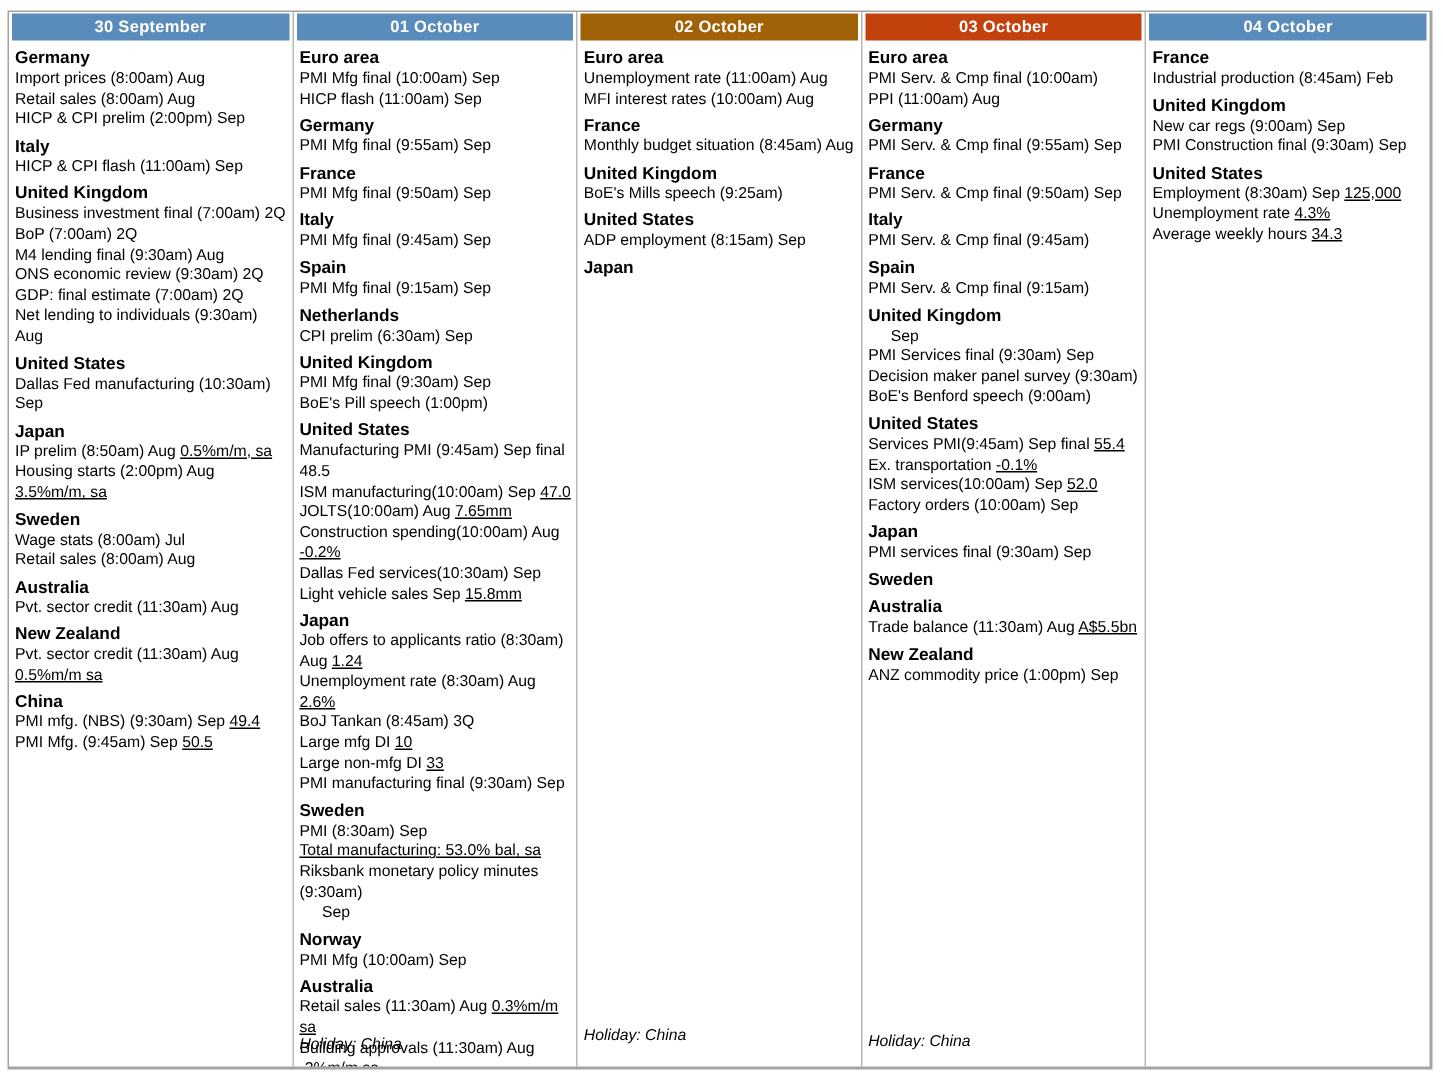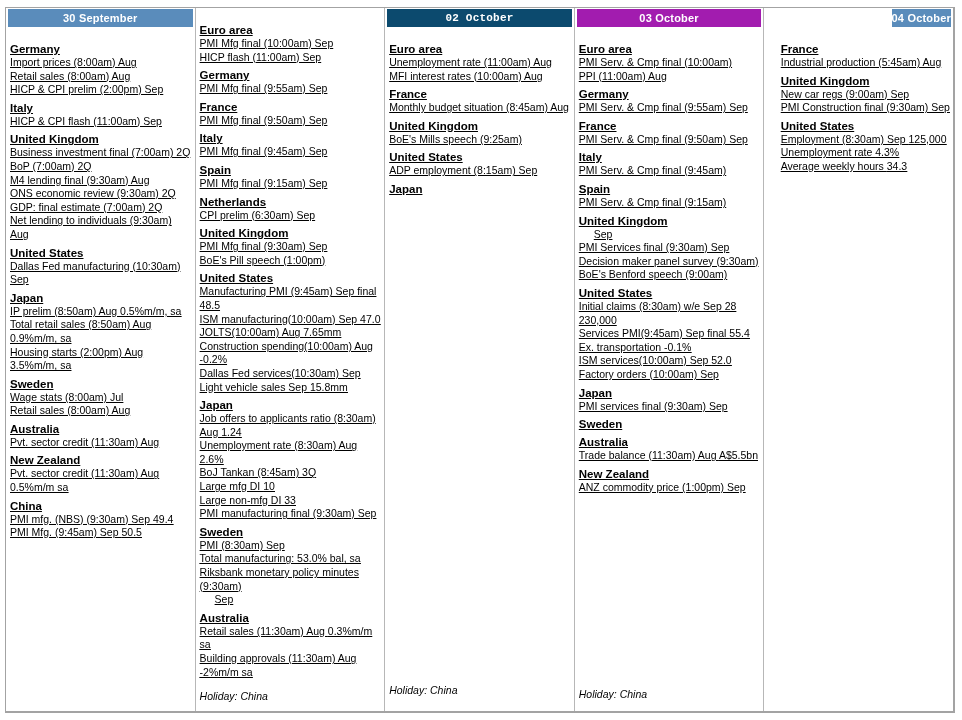--- a/index.html
+++ b/index.html
@@ -7,29 +7,29 @@
     width:962px;height:720px;position:relative;overflow:hidden;
     font-family:"Liberation Sans","DejaVu Sans",sans-serif;
     -webkit-font-smoothing:antialiased;color:#000;
   }
   .calendar{
     position:absolute;left:5px;top:7px;width:950px;height:706px;
     border:1px solid #a3a3a3;border-bottom-width:2px;border-right-width:2px;
     display:flex;box-sizing:border-box;background:#fff;
   }
   .col{flex:1 1 0;min-width:0;border-right:1px solid #b7b7b7;display:flex;flex-direction:column;box-sizing:border-box;}
-  .col:last-child{border-right:none;align-items:flex-end;}
+  .col:last-child{border-right:none;}
   .col-header{
     height:18px;line-height:18px;margin:1px 2px 0 2px;
     text-align:center;font-size:11px;font-weight:bold;
     letter-spacing:0.2px;flex:0 0 auto;
   }
   .col-body{
-    position:relative;flex:1 1 auto;padding:15px 3px 0 4px;
-    font-size:10.5px;line-height:13.6px;overflow:hidden;text-decoration:underline;
+    position:relative;flex:1 1 auto;padding:5px 3px 0 4px;
+    font-size:10.5px;line-height:13.6px;overflow:hidden;
   }
   .country-block{margin-top:4px;}
   .country-block:first-child{margin-top:0;}
   .country-name{font-weight:bold;font-size:11.5px;line-height:14px;}
   .event{white-space:normal;}
   .event .u{text-decoration:underline;}
   .event.indent{padding-left:15px;}
   .holiday{position:absolute;left:4px;font-style:italic;font-size:10.5px;}
   .col:nth-child(2) .holiday{bottom:7px;}
   .col:nth-child(3) .holiday{bottom:13px;}
@@ -61,21 +61,20 @@
           <div class="event"><span>GDP: final estimate (7:00am) 2Q</span></div>
           <div class="event"><span>Net lending to individuals (9:30am) Aug</span></div>
         </div>
         <div class="country-block">
           <div class="country-name">United States</div>
           <div class="event"><span>Dallas Fed manufacturing (10:30am) Sep</span></div>
         </div>
         <div class="country-block">
           <div class="country-name">Japan</div>
           <div class="event"><span>IP prelim (8:50am) Aug </span><span class="u">0.5%m/m, sa</span></div>
-          <div class="event"><span>Total retail sales (8:50am) Aug </span><span class="u">0.9%m/m, sa</span></div>
           <div class="event"><span>Housing starts (2:00pm) Aug </span><span class="u">3.5%m/m, sa</span></div>
         </div>
         <div class="country-block">
           <div class="country-name">Sweden</div>
           <div class="event"><span>Wage stats (8:00am) Jul</span></div>
           <div class="event"><span>Retail sales (8:00am) Aug</span></div>
         </div>
         <div class="country-block">
           <div class="country-name">Australia</div>
           <div class="event"><span>Pvt. sector credit (11:30am) Aug</span></div>
@@ -85,20 +84,21 @@
           <div class="event"><span>Pvt. sector credit (11:30am) Aug </span><span class="u">0.5%m/m sa</span></div>
         </div>
         <div class="country-block">
           <div class="country-name">China</div>
           <div class="event"><span>PMI mfg. (NBS) (9:30am) Sep </span><span class="u">49.4</span></div>
           <div class="event"><span>PMI Mfg. (9:45am) Sep </span><span class="u">50.5</span></div>
         </div>
       </div>
     </div>
     <div class="col">
+      <div class="col-header" style="background: rgb(90, 140, 187); color: rgb(255, 255, 255);">01 October</div>
       <div class="col-body">
         <div class="country-block">
           <div class="country-name">Euro area</div>
           <div class="event"><span>PMI Mfg final (10:00am) Sep</span></div>
           <div class="event"><span>HICP flash (11:00am) Sep</span></div>
         </div>
         <div class="country-block">
           <div class="country-name">Germany</div>
           <div class="event"><span>PMI Mfg final (9:55am) Sep</span></div>
         </div>
@@ -142,29 +142,33 @@
           <div class="event"><span>PMI manufacturing final (9:30am) Sep</span></div>
         </div>
         <div class="country-block">
           <div class="country-name">Sweden</div>
           <div class="event"><span>PMI (8:30am) Sep</span></div>
           <div class="event"><span class="u">Total manufacturing: 53.0%  bal, sa</span></div>
           <div class="event"><span>Riksbank monetary policy minutes (9:30am)</span></div>
           <div class="event indent"><span>Sep</span></div>
         </div>
         <div class="country-block">
+          <div class="country-name">Norway</div>
+          <div class="event"><span>PMI Mfg (10:00am) Sep</span></div>
+        </div>
+        <div class="country-block">
           <div class="country-name">Australia</div>
           <div class="event"><span>Retail sales (11:30am) Aug </span><span class="u">0.3%m/m sa</span></div>
           <div class="event"><span>Building approvals (11:30am) Aug </span><span class="u">-2%m/m sa</span></div>
         </div>
         <div class="holiday">Holiday: China</div>
       </div>
     </div>
     <div class="col">
-      <div class="col-header" style="background: #0c4a6e; color: rgb(255, 255, 255); font-family: Liberation Mono, monospace;">02 October</div>
+      <div class="col-header" style="background: #a16207; color: rgb(255, 255, 255);">02 October</div>
       <div class="col-body">
         <div class="country-block">
           <div class="country-name">Euro area</div>
           <div class="event"><span>Unemployment rate (11:00am) Aug</span></div>
           <div class="event"><span>MFI interest rates (10:00am) Aug</span></div>
         </div>
         <div class="country-block">
           <div class="country-name">France</div>
           <div class="event"><span>Monthly budget situation (8:45am) Aug</span></div>
         </div>
@@ -176,21 +180,21 @@
           <div class="country-name">United States</div>
           <div class="event"><span>ADP employment (8:15am) Sep</span></div>
         </div>
         <div class="country-block">
           <div class="country-name">Japan</div>
         </div>
         <div class="holiday">Holiday: China</div>
       </div>
     </div>
     <div class="col">
-      <div class="col-header" style="background: #a21caf; color: rgb(255, 255, 255);">03 October</div>
+      <div class="col-header" style="background: #c2410c; color: rgb(255, 255, 255);">03 October</div>
       <div class="col-body">
         <div class="country-block">
           <div class="country-name">Euro area</div>
           <div class="event"><span>PMI Serv. &amp; Cmp final (10:00am)</span></div>
           <div class="event"><span>PPI (11:00am) Aug</span></div>
         </div>
         <div class="country-block">
           <div class="country-name">Germany</div>
           <div class="event"><span>PMI Serv. &amp; Cmp final (9:55am) Sep</span></div>
         </div>
@@ -208,21 +212,20 @@
         </div>
         <div class="country-block">
           <div class="country-name">United Kingdom</div>
           <div class="event indent"><span>Sep</span></div>
           <div class="event"><span>PMI Services final (9:30am) Sep</span></div>
           <div class="event"><span>Decision maker panel survey (9:30am)</span></div>
           <div class="event"><span>BoE's Benford speech (9:00am)</span></div>
         </div>
         <div class="country-block">
           <div class="country-name">United States</div>
-          <div class="event"><span>Initial claims (8:30am) w/e Sep 28 230,000</span></div>
           <div class="event"><span>Services PMI(9:45am) Sep final </span><span class="u">55.4</span></div>
           <div class="event"><span>Ex. transportation </span><span class="u">-0.1%</span></div>
           <div class="event"><span>ISM services(10:00am) Sep </span><span class="u">52.0</span></div>
           <div class="event"><span>Factory orders (10:00am) Sep</span></div>
         </div>
         <div class="country-block">
           <div class="country-name">Japan</div>
           <div class="event"><span>PMI services final (9:30am) Sep</span></div>
         </div>
         <div class="country-block">
@@ -237,21 +240,21 @@
           <div class="event"><span>ANZ commodity price (1:00pm) Sep</span></div>
         </div>
         <div class="holiday">Holiday: China</div>
       </div>
     </div>
     <div class="col">
       <div class="col-header" style="background: rgb(90, 140, 187); color: rgb(255, 255, 255);">04 October</div>
       <div class="col-body">
         <div class="country-block">
           <div class="country-name">France</div>
-          <div class="event"><span>Industrial production (5:45am) Aug</span></div>
+          <div class="event"><span>Industrial production (8:45am) Feb</span></div>
         </div>
         <div class="country-block">
           <div class="country-name">United Kingdom</div>
           <div class="event"><span>New car regs (9:00am) Sep</span></div>
           <div class="event"><span>PMI Construction final (9:30am) Sep</span></div>
         </div>
         <div class="country-block">
           <div class="country-name">United States</div>
           <div class="event"><span>Employment (8:30am) Sep </span><span class="u">125,000</span></div>
           <div class="event"><span>Unemployment rate </span><span class="u">4.3%</span></div>

